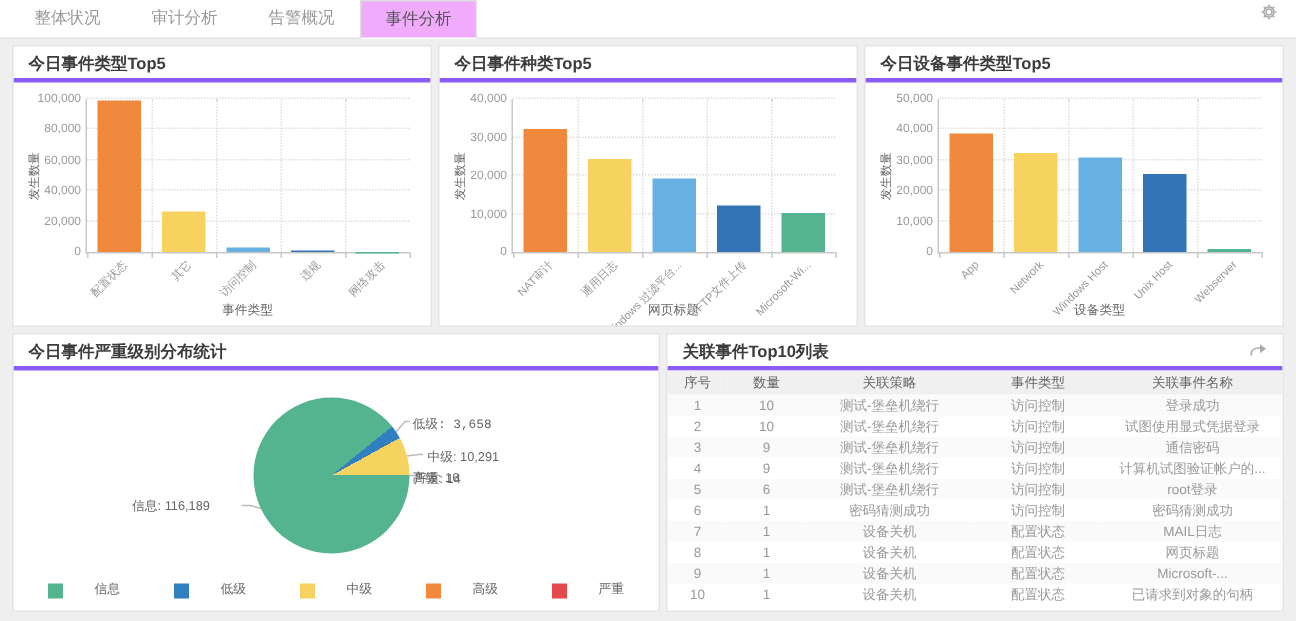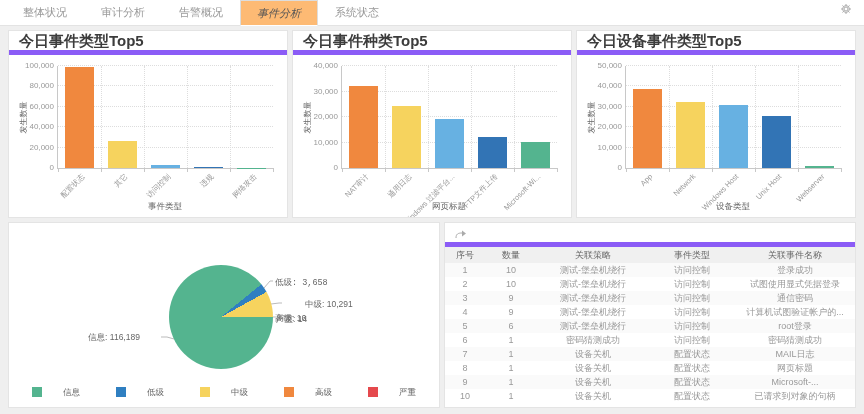--- a/index.html
+++ b/index.html
@@ -3,69 +3,68 @@
 <meta charset="utf-8">
 <style>
   * { margin:0; padding:0; box-sizing:border-box; }
   html,body { width:864px; height:414px; overflow:hidden; background:#efefef;
     font-family:"Liberation Sans","DejaVu Sans",sans-serif; }
   
   .tabbar { position:absolute; left:0; top:0; width:864px; height:26px; background:#fff;
     border-bottom:1px solid #e3e3e3; display:flex; align-items:flex-end; padding-left:6px; }
   .tab { height:26px; line-height:25px; padding:0 16px; font-size:11px; color:#9a9a9a;
     border:1px solid transparent; cursor:pointer; }
-  .tab.active { background:#fdba74; color:#555; border-color:#ddd; border-bottom-color:#fff;
-    margin-bottom:-1px; z-index:2;font-style:italic; }
+  .tab.active { background:#f0abfc; color:#555; border-color:#ddd; border-bottom-color:#fff;
+    margin-bottom:-1px; z-index:2; }
   .gear { margin-left:auto; padding:0 12px 6px 0; }
   
   .card { position:absolute; background:#fff; border:1px solid #e4e4e4; overflow:hidden; }
   #card-bar0 { left:8px;   top:30px;  width:280px; height:188px; }
   #card-bar1 { left:292px; top:30px;  width:280px; height:188px; }
   #card-bar2 { left:576px; top:30px;  width:280px; height:188px; }
   #card-pie  { left:8px;   top:222px; width:432px; height:186px; }
   #card-table{ left:444px; top:222px; width:412px; height:186px; }
-  .card-title { font-size:15px; font-weight:bold; color:#3c3c3c; padding:6px 10px 5px;
-    border-bottom:5px solid #8b5cf6; display:flex; justify-content:space-between; align-items:center; height:24px; }
+  .card-title { font-size:11px; font-weight:bold; color:#3c3c3c; padding:6px 10px 5px;
+    border-bottom:3px solid #8b5cf6; display:flex; justify-content:space-between; align-items:center; height:24px; }
   
   .barchart { position:absolute; top:25px; left:0; right:0; bottom:0; }
   .plot { position:absolute; left:48px; right:14px; top:10px; bottom:48px;
     border-left:1px solid #c8c8c8; border-bottom:1px solid #c8c8c8; }
   .grid  { position:absolute; left:0; right:0; border-top:1px dotted #ddd; }
   .vgrid { position:absolute; top:0; bottom:0; border-left:1px dotted #ddd; }
   .ytick { position:absolute; left:-46px; width:42px; text-align:right; font-size:8px; color:#999; }
   .xtick { position:absolute; bottom:-4px; height:4px; border-left:1px solid #c8c8c8; }
   .bar   { position:absolute; bottom:0; }
   .xlabel{ position:absolute; top:calc(100% + 4px); width:80px; margin-left:-80px; text-align:right;
     transform:rotate(-45deg); transform-origin:100% 0; font-size:7.5px; color:#999; white-space:nowrap; }
   .ytitle{ position:absolute; left:-2px; top:56px; transform:rotate(-90deg); font-size:8px; color:#666; }
   .xtitle{ position:absolute; bottom:4px; left:48px; right:14px; text-align:center; font-size:8.5px; color:#666; }
   
   .pie-area { position:absolute; top:25px; left:0; right:0; bottom:0; }
   .pie { position:absolute; left:160px; top:17px; width:104px; height:104px; border-radius:50%; }
   .leaders { position:absolute; left:0; top:0; pointer-events:none; }
   .plabel { position:absolute; font-size:8.5px; color:#666; white-space:nowrap; }
   .legend { position:absolute; bottom:8px; left:0; right:0; display:flex; justify-content:center; gap:36px; }
-  .litem  { display:flex; align-items:flex-start; gap:21px; font-size:8.5px; color:#666; cursor:pointer; }
+  .litem  { display:flex; align-items:flex-end; gap:21px; font-size:8.5px; color:#666; cursor:pointer; }
   .lsq    { width:10px; height:10px; display:inline-block; }
   
   #assoc-table { width:100%; border-collapse:collapse; font-size:9px; color:#999; table-layout:fixed; }
   #assoc-table th { background:#f0f0f0; color:#666; font-weight:normal; height:16px; text-align:center; }
   #assoc-table td { height:14px; text-align:center; overflow:hidden; white-space:nowrap; text-overflow:ellipsis; }
   #assoc-table tbody tr:nth-child(odd) { background:#fafafa; }
 </style>
 </head>
 <body>
 
 <div class="tabbar">
   <div id="tabs" style="display:flex;align-items:flex-end;height:26px;">
       <div class="tab">整体状况</div>
       <div class="tab">审计分析</div>
       <div class="tab">告警概况</div>
       <div class="tab active">事件分析</div>
-      <div class="tab">系统状态</div>
     </div>
   <span class="gear">
     <svg width="12" height="12" viewBox="0 0 12 12" stroke="#aaa" fill="none" stroke-width="1">
       <circle cx="6" cy="6" r="2"></circle>
         <circle cx="6" cy="6" r="3.4"></circle>
       <path d="M9.4 6 H11 M6 9.4 V11 M2.6 6 H1 M6 2.6 V1 M8.4 8.4 L9.5 9.5 M3.6 8.4 L2.5 9.5 M3.6 3.6 L2.5 2.5 M8.4 3.6 L9.5 2.5"></path>
     </svg>
   </span>
 </div>
 
@@ -190,20 +189,23 @@
         <div class="xlabel" style="left: 70%;">Unix Host</div>
         <div class="bar" style="left: 83.2%; width: 13.6%; height: 1.8%; background: rgb(84, 180, 143);"></div>
         <div class="xlabel" style="left: 90%;">Webserver</div>
       </div>
       <div class="ytitle">发生数量</div>
       <div class="xtitle">设备类型</div>
     </div>
 </section>
 
 <section class="card" id="card-pie">
+  <div class="card-title">
+      <span>今日事件严重级别分布统计</span>
+    </div>
   <div class="pie-area" id="pie-area">
     <svg class="leaders" width="430" height="160">
       <polyline points="255,40 261,33 264,33" stroke="#bbb" fill="none"></polyline>
       <polyline points="262,56 270,55 273,55" stroke="#bbb" fill="none"></polyline>
       <polyline points="264,69 272,69" stroke="#bbb" fill="none"></polyline>
       <polyline points="165,91 158,89 152,89" stroke="#bbb" fill="none"></polyline>
     </svg>
     <div class="legend" id="pie-legend">
         <div class="litem">
           <span class="lsq" style="background: rgb(84, 180, 143);"></span>
@@ -222,28 +224,29 @@
           <span>高级</span>
         </div>
         <div class="litem">
           <span class="lsq" style="background: rgb(229, 73, 77);"></span>
           <span>严重</span>
         </div>
       </div>
   <div class="pie" style="background: conic-gradient(rgb(84, 180, 143) 0deg, rgb(84, 180, 143) 51deg, rgb(47, 127, 193) 51deg, rgb(47, 127, 193) 61.1168deg, rgb(246, 211, 94) 61.1168deg, rgb(246, 211, 94) 89.5781deg, rgb(240, 136, 62) 89.5781deg, rgb(240, 136, 62) 89.6224deg, rgb(229, 73, 77) 89.6224deg, rgb(229, 73, 77) 89.6611deg, rgb(84, 180, 143) 89.6611deg, rgb(84, 180, 143) 360deg);"></div>
       <div class="plabel" style="left: 60px; top: 84px; width: 90px; text-align: center;">信息: 116,189</div>
       <div class="plabel" style="left: 266px; top: 29px; font-family: Liberation Mono, monospace;">低级: 3,658</div>
-      <div class="plabel" style="left: 276px; top: 51px; margin-left: 20px;">中级: 10,291</div>
+      <div class="plabel" style="left: 276px; top: 51px;">中级: 10,291</div>
       <div class="plabel" style="left: 266px; top: 65px;">高级: 16</div>
       <div class="plabel" style="left: 267px; top: 66px;">严重: 14</div>
     </div>
 </section>
 
 <section class="card" id="card-table">
   <div class="card-title">
+    <span>关联事件Top10列表</span>
     <span>
       <svg width="12" height="10" viewBox="0 0 12 10">
         <path d="M1 9 C1 5 3 4 7 4" stroke="#aaa" fill="none"></path>
         <polygon points="7,1.5 11,4.5 7,7.5" fill="#aaa"></polygon>
       </svg>
     </span>
   </div>
   <table id="assoc-table">
     <colgroup>
         <col style="width:40px">

